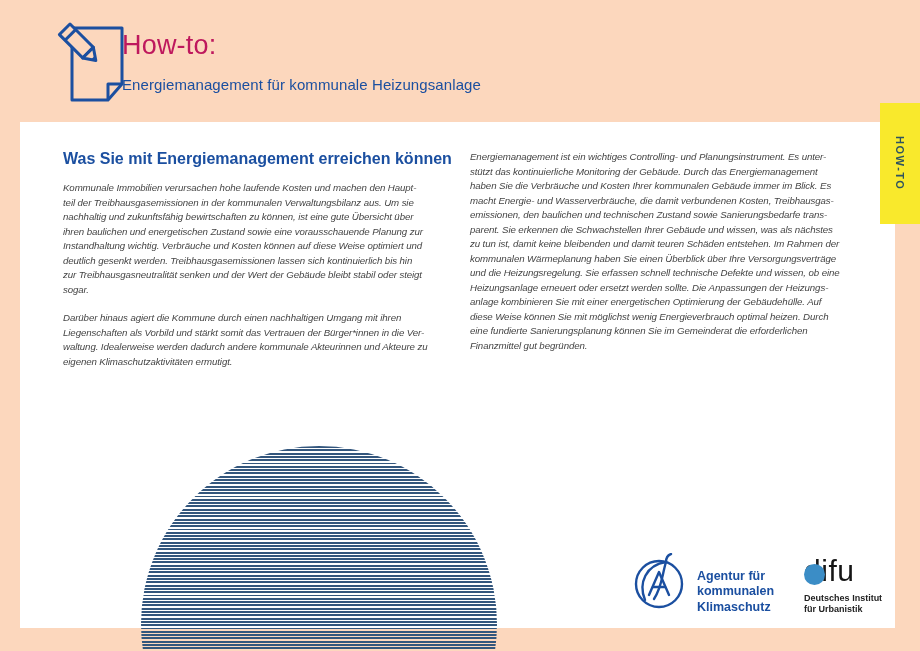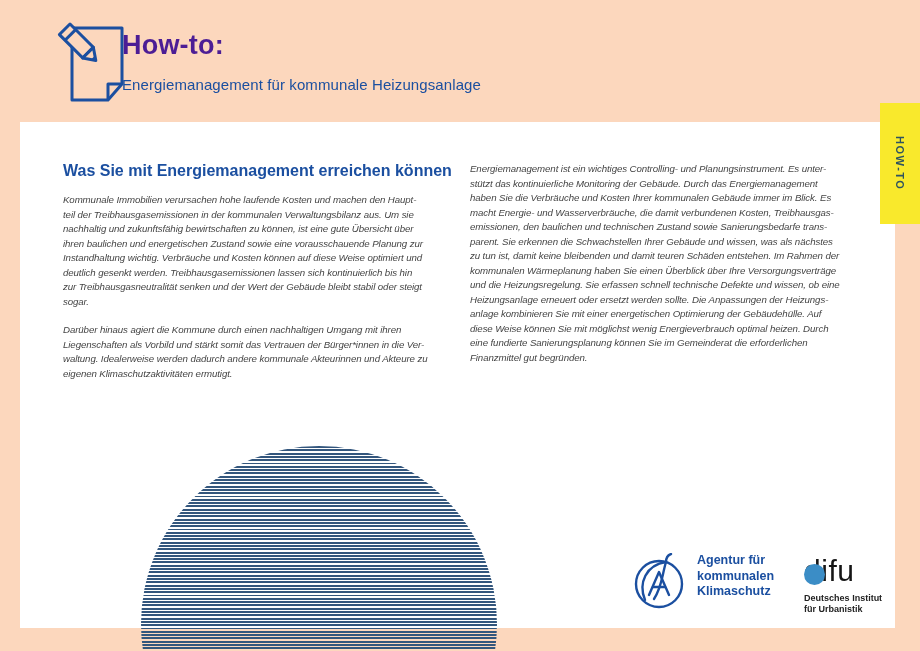--- a/index.html
+++ b/index.html
@@ -18,21 +18,21 @@
     position: absolute; left: 20px; top: 122px;
     width: 875px; height: 506px;
     background: #ffffff;
   }
 
   
   .header { position: absolute; left: 0; top: 0; width: 920px; height: 122px; }
   .header-icon { position: absolute; left: 56px; top: 14px; }
   .title {
     position: absolute; left: 122px; top: 30px;
-    font-size: 27px; font-weight: 700; color: #4c1d95; letter-spacing: 0.2px;
+    font-size: 27px; font-weight: 400; color: #be185d; letter-spacing: 0.2px;
   }
   .subtitle {
     position: absolute; left: 122px; top: 76px;
     font-size: 15px; color: #1b4fa0; letter-spacing: 0.1px;
   }
 
   
   .side-tab {
     position: absolute; left: 880px; top: 103px;
     width: 40px; height: 121px;
@@ -40,21 +40,21 @@
     display: flex; align-items: center; justify-content: center;
     z-index: 7;
   }
   .side-tab-label {
     writing-mode: vertical-rl;
     font-size: 11px; font-weight: 700; color: #2f5360;
     letter-spacing: 1.5px;
   }
 
   
-  .col { position: absolute; top: 162px; width: 400px; }
+  .col { position: absolute; top: 150px; width: 400px; }
   .col-left { left: 63px; }
   .col-right { left: 470px; }
   .col h2 {
     margin: 0 0 13px 0;
     font-size: 16px; font-weight: 700; color: #1b4fa0; letter-spacing: 0;
   }
   .col p {
     margin: 0 0 14px 0;
     font-size: 9.7px; line-height: 14.5px; color: #454545;
     letter-spacing: -0.1px;
@@ -69,21 +69,21 @@
     background: repeating-linear-gradient(
       to bottom,
       #33567d 0px, #33567d 1.9px,
       transparent 1.9px, transparent 3.3px
     );
     z-index: 5;
   }
 
   
   .logos { position: absolute; left: 632px; top: 553px; display: flex; align-items: flex-start; z-index: 4; }
-  .logo-aks { display: flex; align-items: flex-start; }
+  .logo-aks { display: flex; align-items: flex-end; }
   .logo-aks-text {
     margin-left: 11px;
     font-size: 12.5px; font-weight: 700; color: #1b4fa0;
     line-height: 15.5px; white-space: pre; letter-spacing: 0;
   }
   .logo-difu { margin-left: 30px; padding-top: 2px; }
   .difu-mark { position: relative; height: 34px; width: 80px; }
   .difu-dot {
     position: absolute; left: 0px; top: 9px;
     width: 21px; height: 21px; border-radius: 50%;

